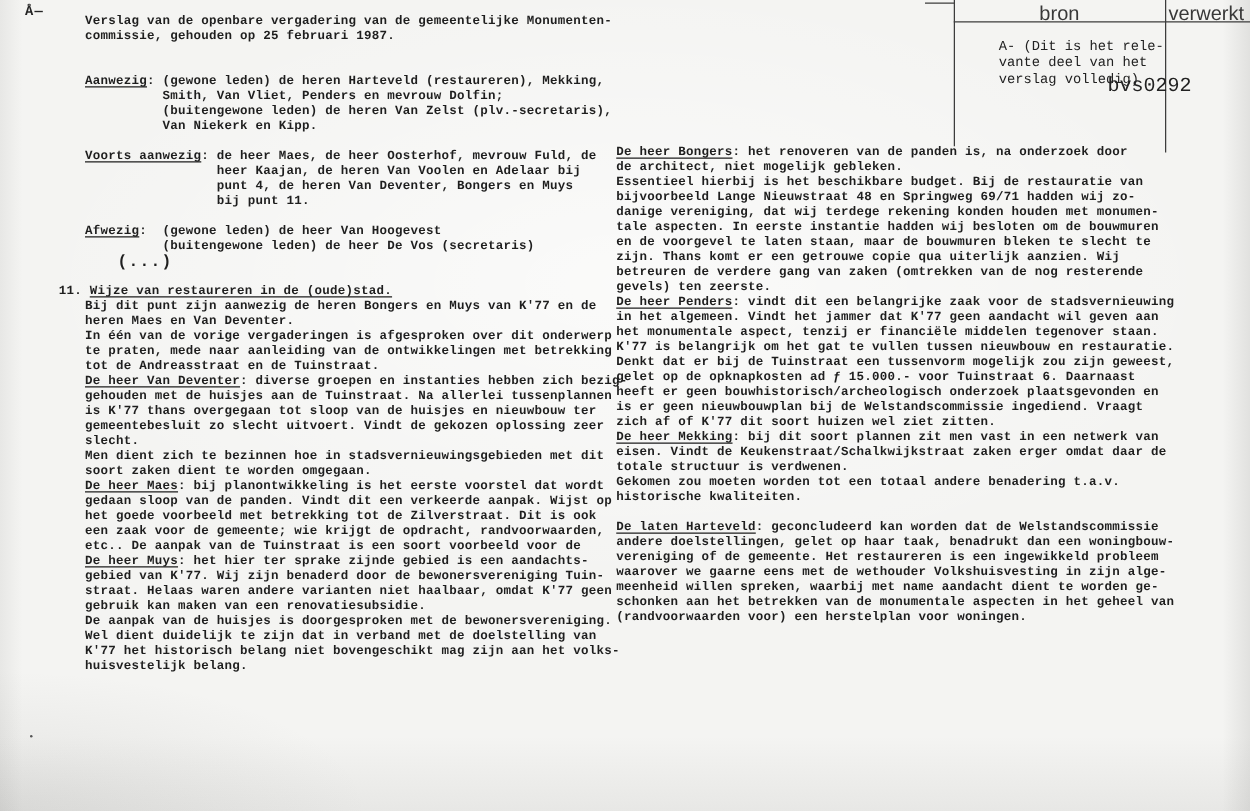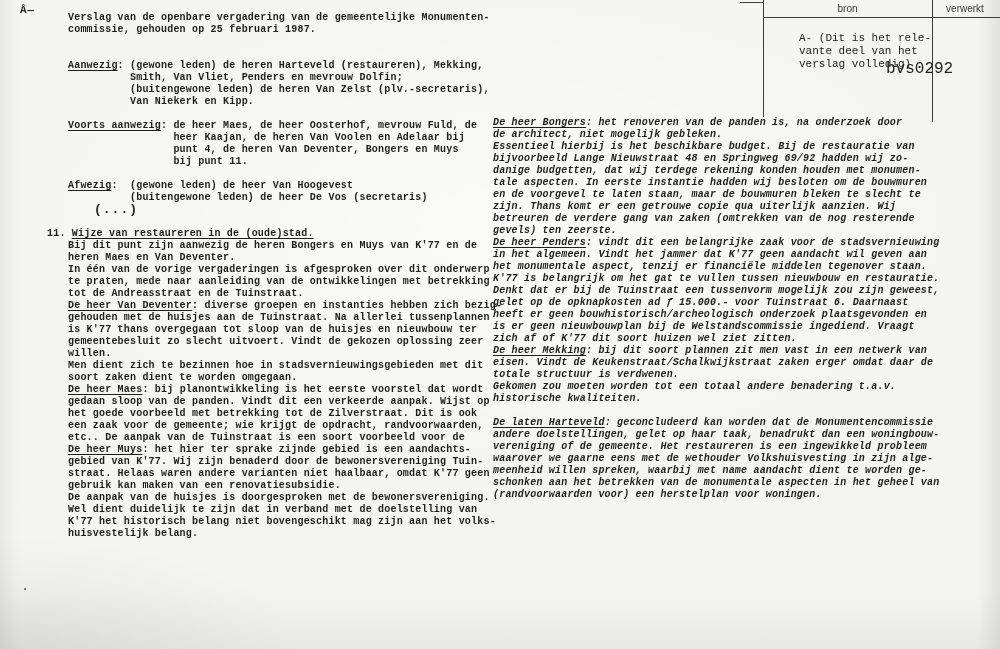--- a/index.html
+++ b/index.html
@@ -20,34 +20,34 @@
   }
   .col{position:absolute;color:#1e1e1e;}
   .tline{
     height:12px;line-height:12px;font-size:10px;font-weight:700;
     white-space:pre;letter-spacing:.02em;
   }
   .tline .ul{text-decoration:underline;text-underline-offset:2px;text-decoration-thickness:1px;}
   .tline.outdent{margin-left:-21px;}
   .tline.ellipsis{font-size:13px;font-weight:700;padding-left:26px;letter-spacing:1px;}
   #leftcol{left:68px;top:12px;width:445px;}
-  #rightcol{left:493px;top:117px;width:460px;font-style:italic;}
+  #rightcol{left:493px;top:117px;width:460px;}
   .margin-mark{
     position:absolute;left:20px;top:4px;font-size:11px;font-weight:700;color:#242424;
     letter-spacing:1px;
   }
   
   .tbl-line{position:absolute;background:#3c3c3c;}
   .v-left{left:763px;top:0;width:1px;height:117px;}
   .v-mid{left:932px;top:0;width:1px;height:122px;}
   .h-header{left:763px;top:17px;width:237px;height:1px;}
   .h-topnub{left:740px;top:2px;width:24px;height:1px;}
   .th{
     position:absolute;top:3px;font-family:"Liberation Sans","DejaVu Sans",sans-serif;
-    font-size:10px;color:#383838;
+    font-size:16px;color:#383838;
   }
   .th-bron{left:763px;width:169px;text-align:center;}
   .th-verwerkt{left:933px;width:64px;text-align:center;}
   .annot{
     position:absolute;left:799px;top:32px;color:#222;
     font-size:11px;line-height:13px;font-weight:400;white-space:pre;
   }
   .code{
     position:absolute;left:886px;top:60px;color:#222;font-size:16px;font-weight:400;
   }
@@ -95,64 +95,64 @@
     <div class="tline outdent"><span>11. </span><span class="ul">Wijze van restaureren in de (oude)stad.</span></div>
     <div class="tline"><span>Bij dit punt zijn aanwezig de heren Bongers en Muys van K'77 en de</span></div>
     <div class="tline"><span>heren Maes en Van Deventer.</span></div>
     <div class="tline"><span>In één van de vorige vergaderingen is afgesproken over dit onderwerp</span></div>
     <div class="tline"><span>te praten, mede naar aanleiding van de ontwikkelingen met betrekking</span></div>
     <div class="tline"><span>tot de Andreasstraat en de Tuinstraat.</span></div>
     <div class="tline"><span class="ul">De heer Van Deventer</span><span>: diverse groepen en instanties hebben zich bezig-</span></div>
     <div class="tline"><span>gehouden met de huisjes aan de Tuinstraat. Na allerlei tussenplannen</span></div>
     <div class="tline"><span>is K'77 thans overgegaan tot sloop van de huisjes en nieuwbouw ter</span></div>
     <div class="tline"><span>gemeentebesluit zo slecht uitvoert. Vindt de gekozen oplossing zeer</span></div>
-    <div class="tline"><span>willen.</span></div>
+    <div class="tline"><span>slecht.</span></div>
     <div class="tline"><span>Men dient zich te bezinnen hoe in stadsvernieuwingsgebieden met dit</span></div>
     <div class="tline"><span>soort zaken dient te worden omgegaan.</span></div>
     <div class="tline"><span class="ul">De heer Maes</span><span>: bij planontwikkeling is het eerste voorstel dat wordt</span></div>
     <div class="tline"><span>gedaan sloop van de panden. Vindt dit een verkeerde aanpak. Wijst op</span></div>
     <div class="tline"><span>het goede voorbeeld met betrekking tot de Zilverstraat. Dit is ook</span></div>
     <div class="tline"><span>een zaak voor de gemeente; wie krijgt de opdracht, randvoorwaarden,</span></div>
     <div class="tline"><span>etc.. De aanpak van de Tuinstraat is een soort voorbeeld voor de</span></div>
     <div class="tline"><span class="ul">De heer Muys</span><span>: het hier ter sprake zijnde gebied is een aandachts-</span></div>
     <div class="tline"><span>gebied van K'77. Wij zijn benaderd door de bewonersvereniging Tuin-</span></div>
     <div class="tline"><span>straat. Helaas waren andere varianten niet haalbaar, omdat K'77 geen</span></div>
     <div class="tline"><span>gebruik kan maken van een renovatiesubsidie.</span></div>
     <div class="tline"><span>De aanpak van de huisjes is doorgesproken met de bewonersvereniging.</span></div>
     <div class="tline"><span>Wel dient duidelijk te zijn dat in verband met de doelstelling van</span></div>
     <div class="tline"><span>K'77 het historisch belang niet bovengeschikt mag zijn aan het volks-</span></div>
     <div class="tline"><span>huisvestelijk belang.</span></div>
   </div>
 <div id="rightcol" class="col">
     <div class="tline"><span class="ul">De heer Bongers</span><span>: het renoveren van de panden is, na onderzoek door</span></div>
     <div class="tline"><span>de architect, niet mogelijk gebleken.</span></div>
     <div class="tline"><span>Essentieel hierbij is het beschikbare budget. Bij de restauratie van</span></div>
-    <div class="tline"><span>bijvoorbeeld Lange Nieuwstraat 48 en Springweg 69/92 hadden wij zo-</span></div>
-    <div class="tline"><span>danige budgetten, dat wij terdege rekening konden houden met monumen-</span></div>
+    <div class="tline"><span>bijvoorbeeld Lange Nieuwstraat 48 en Springweg 69/71 hadden wij zo-</span></div>
+    <div class="tline"><span>danige vereniging, dat wij terdege rekening konden houden met monumen-</span></div>
     <div class="tline"><span>tale aspecten. In eerste instantie hadden wij besloten om de bouwmuren</span></div>
     <div class="tline"><span>en de voorgevel te laten staan, maar de bouwmuren bleken te slecht te</span></div>
     <div class="tline"><span>zijn. Thans komt er een getrouwe copie qua uiterlijk aanzien. Wij</span></div>
     <div class="tline"><span>betreuren de verdere gang van zaken (omtrekken van de nog resterende</span></div>
     <div class="tline"><span>gevels) ten zeerste.</span></div>
     <div class="tline"><span class="ul">De heer Penders</span><span>: vindt dit een belangrijke zaak voor de stadsvernieuwing</span></div>
     <div class="tline"><span>in het algemeen. Vindt het jammer dat K'77 geen aandacht wil geven aan</span></div>
     <div class="tline"><span>het monumentale aspect, tenzij er financiële middelen tegenover staan.</span></div>
     <div class="tline"><span>K'77 is belangrijk om het gat te vullen tussen nieuwbouw en restauratie.</span></div>
     <div class="tline"><span>Denkt dat er bij de Tuinstraat een tussenvorm mogelijk zou zijn geweest,</span></div>
     <div class="tline"><span>gelet op de opknapkosten ad ƒ 15.000.- voor Tuinstraat 6. Daarnaast</span></div>
     <div class="tline"><span>heeft er geen bouwhistorisch/archeologisch onderzoek plaatsgevonden en</span></div>
     <div class="tline"><span>is er geen nieuwbouwplan bij de Welstandscommissie ingediend. Vraagt</span></div>
     <div class="tline"><span>zich af of K'77 dit soort huizen wel ziet zitten.</span></div>
     <div class="tline"><span class="ul">De heer Mekking</span><span>: bij dit soort plannen zit men vast in een netwerk van</span></div>
     <div class="tline"><span>eisen. Vindt de Keukenstraat/Schalkwijkstraat zaken erger omdat daar de</span></div>
     <div class="tline"><span>totale structuur is verdwenen.</span></div>
     <div class="tline"><span>Gekomen zou moeten worden tot een totaal andere benadering t.a.v.</span></div>
     <div class="tline"><span>historische kwaliteiten.</span></div>
     <div class="tline">&nbsp;</div>
-    <div class="tline"><span class="ul">De laten Harteveld</span><span>: geconcludeerd kan worden dat de Monumentencommissie</span></div>
+    <div class="tline"><span class="ul">De laten Harteveld</span><span>: geconcludeerd kan worden dat de Welstandscommissie</span></div>
     <div class="tline"><span>andere doelstellingen, gelet op haar taak, benadrukt dan een woningbouw-</span></div>
     <div class="tline"><span>vereniging of de gemeente. Het restaureren is een ingewikkeld probleem</span></div>
     <div class="tline"><span>waarover we gaarne eens met de wethouder Volkshuisvesting in zijn alge-</span></div>
     <div class="tline"><span>meenheid willen spreken, waarbij met name aandacht dient te worden ge-</span></div>
     <div class="tline"><span>schonken aan het betrekken van de monumentale aspecten in het geheel van</span></div>
     <div class="tline"><span>(randvoorwaarden voor) een herstelplan voor woningen.</span></div>
   </div>
 
 <div class="speck"></div>
 

